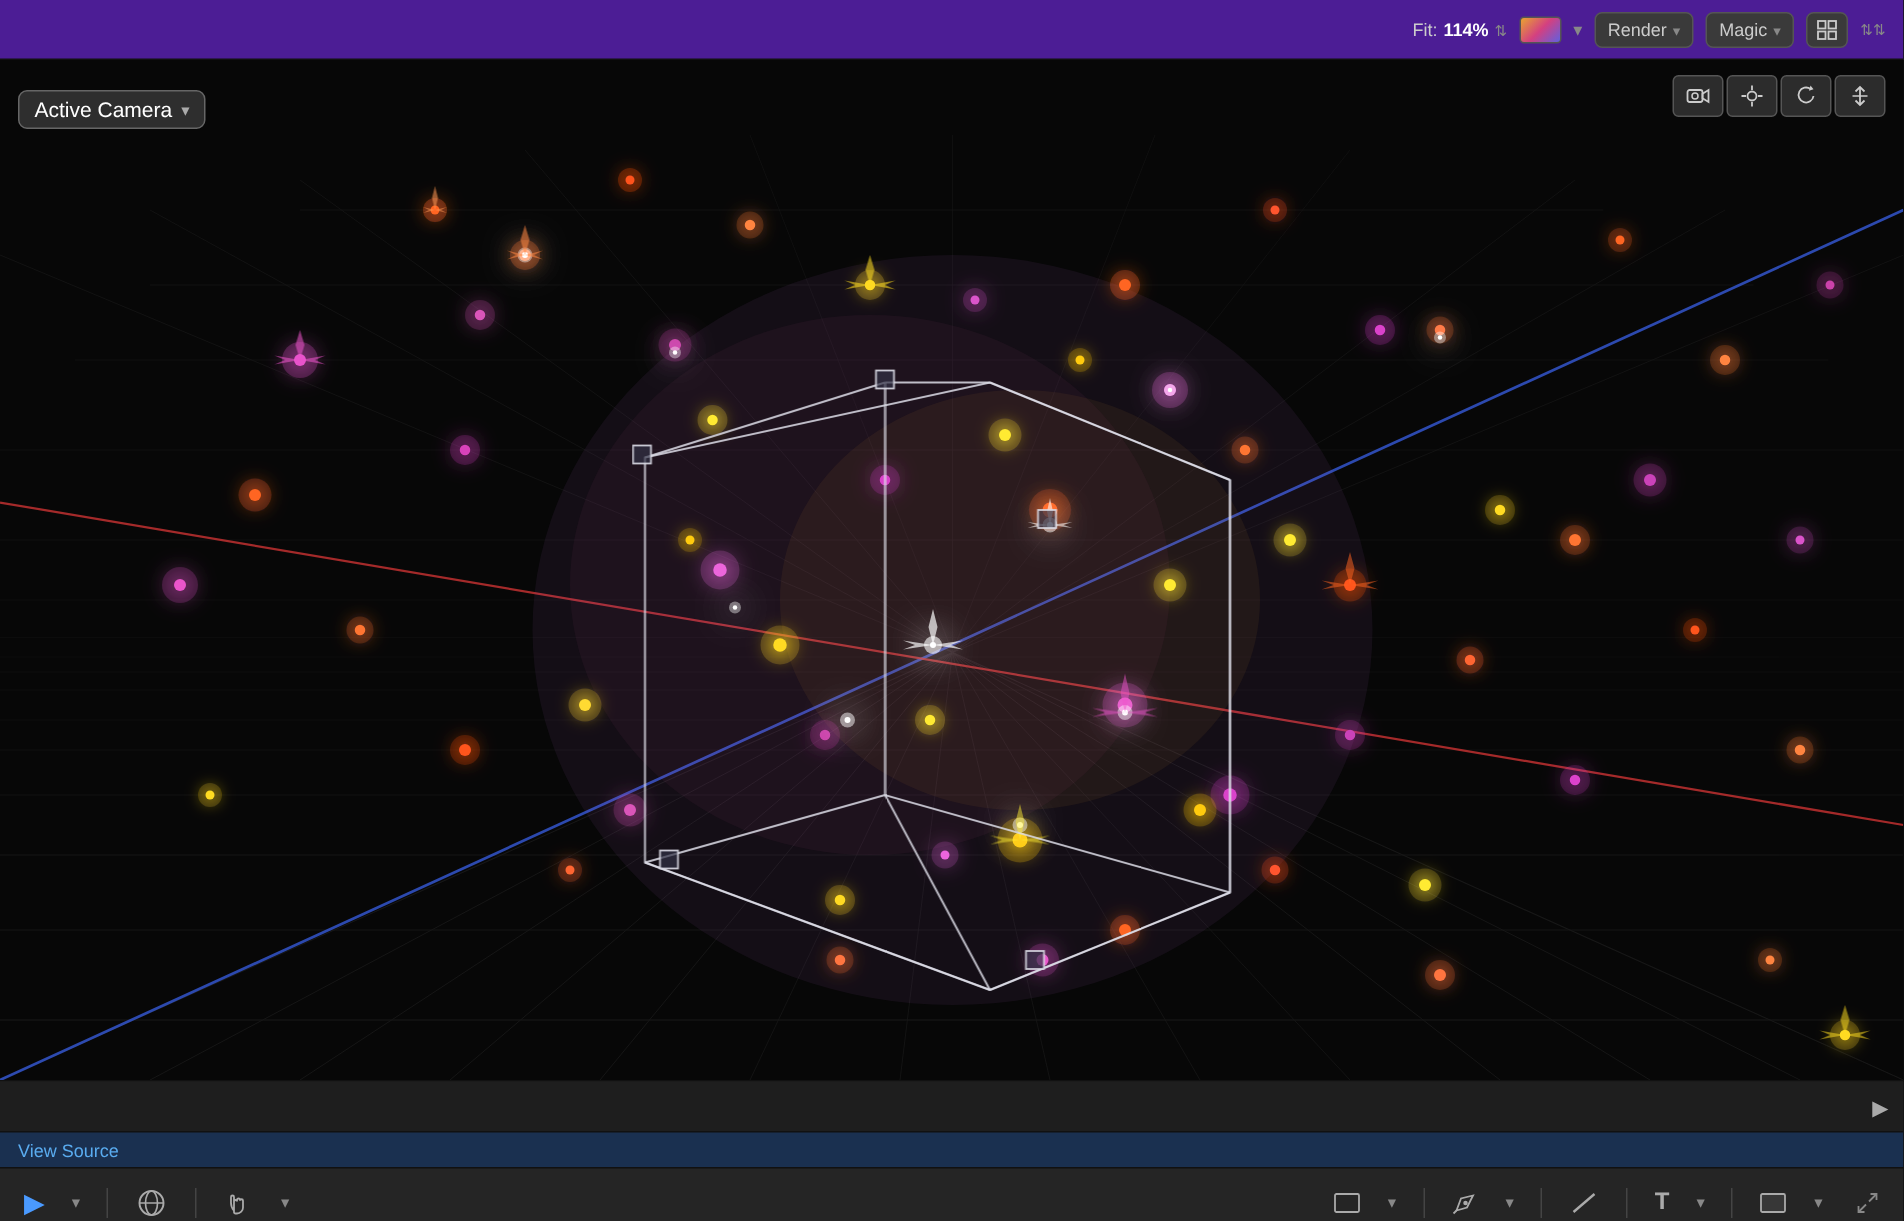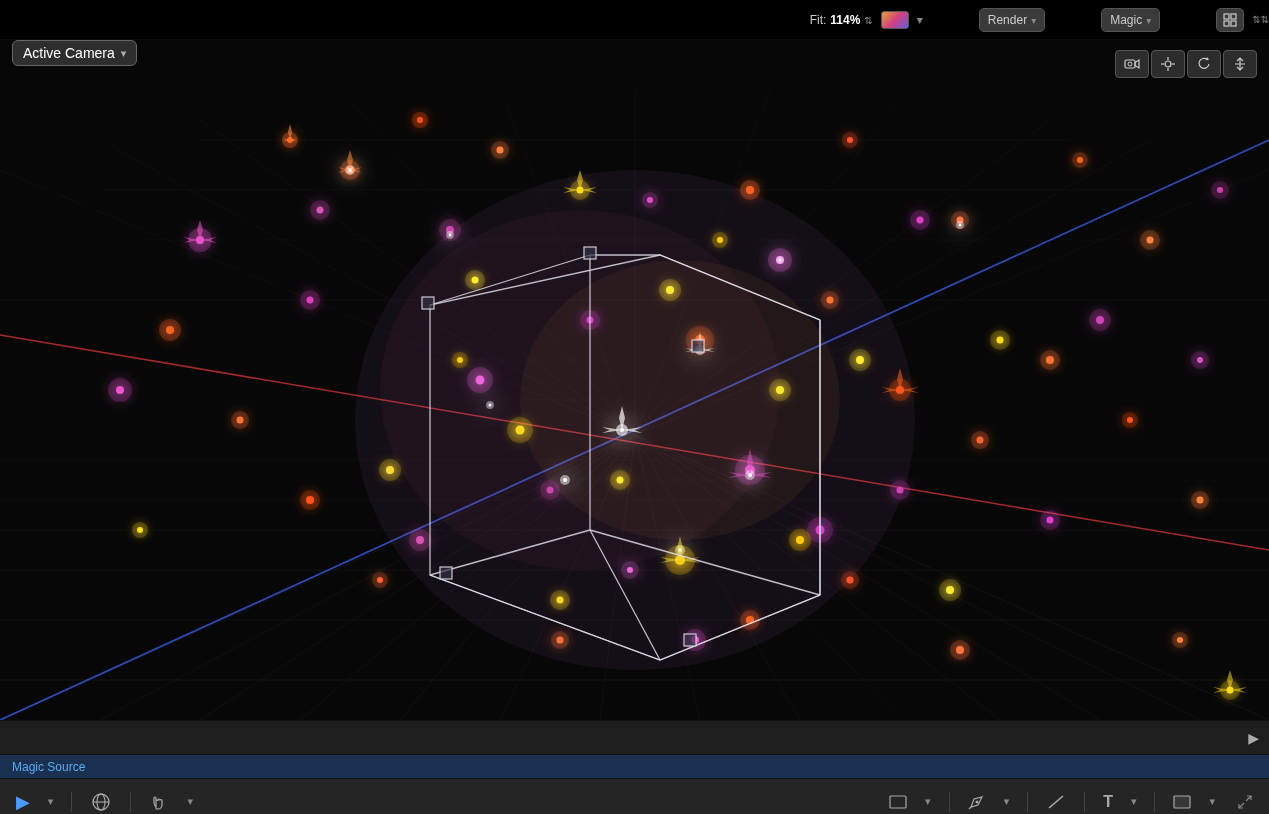--- a/index.html
+++ b/index.html
@@ -8,46 +8,45 @@
       height: 814px;
       background: #1a1a1a;
       font-family: -apple-system, BlinkMacSystemFont, 'Helvetica Neue', Arial, sans-serif;
       overflow: hidden;
       color: #fff;
     }
 
     
     .top-toolbar {
       height: 40px;
-      background: #000000;
+      background: #4c1d95;
       display: flex;
       align-items: center;
       justify-content: flex-end;
-      padding: 0 0;
+      padding: 0 12px;
       gap: 8px;
       border-bottom: 1px solid #111;
     }
     .toolbar-group {
       display: flex;
       align-items: center;
       gap: 6px;
     }
     .toolbar-btn {
       background: #3a3a3a;
       border: 1px solid #555;
       border-radius: 5px;
       color: #ccc;
       padding: 3px 8px;
       font-size: 12px;
       cursor: pointer;
       display: flex;
       align-items: center;
       gap: 4px;
       height: 24px;
-      margin-left: 48px;
     }
     .fit-label {
       color: #ccc;
       font-size: 12px;
       display: flex;
       align-items: center;
       gap: 4px;
     }
     .color-swatch {
       width: 28px;
@@ -73,21 +72,21 @@
       position: relative;
       width: 100%;
       height: 680px;
       background: #000;
       overflow: hidden;
     }
 
     
     .camera-bar {
       position: absolute;
-      top: 0;
+      top: 20px;
       left: 12px;
       z-index: 10;
     }
     .camera-selector {
       background: rgba(50,50,50,0.92);
       border: 1px solid #666;
       border-radius: 6px;
       color: #fff;
       font-size: 14px;
       font-weight: 500;
@@ -606,21 +605,21 @@
   </div>
 </div>
 
 <div class="scrubber-bar">
   <span class="scrubber-handle-left">◀</span>
   <div class="scrubber-track"></div>
   <span class="scrubber-handle-right">▶</span>
 </div>
 
 <div class="layer-label-bar">
-  <span class="layer-label">Magic Source</span>
+  <span class="layer-label">View Source</span>
 </div>
 
 <div class="bottom-controls">
 
   <button class="ctrl-btn play">
     <span>▶</span>
   </button>
   <button class="ctrl-btn" style="font-size:11px;color:#888;">▾</button>
 
   <div class="separator"></div>

